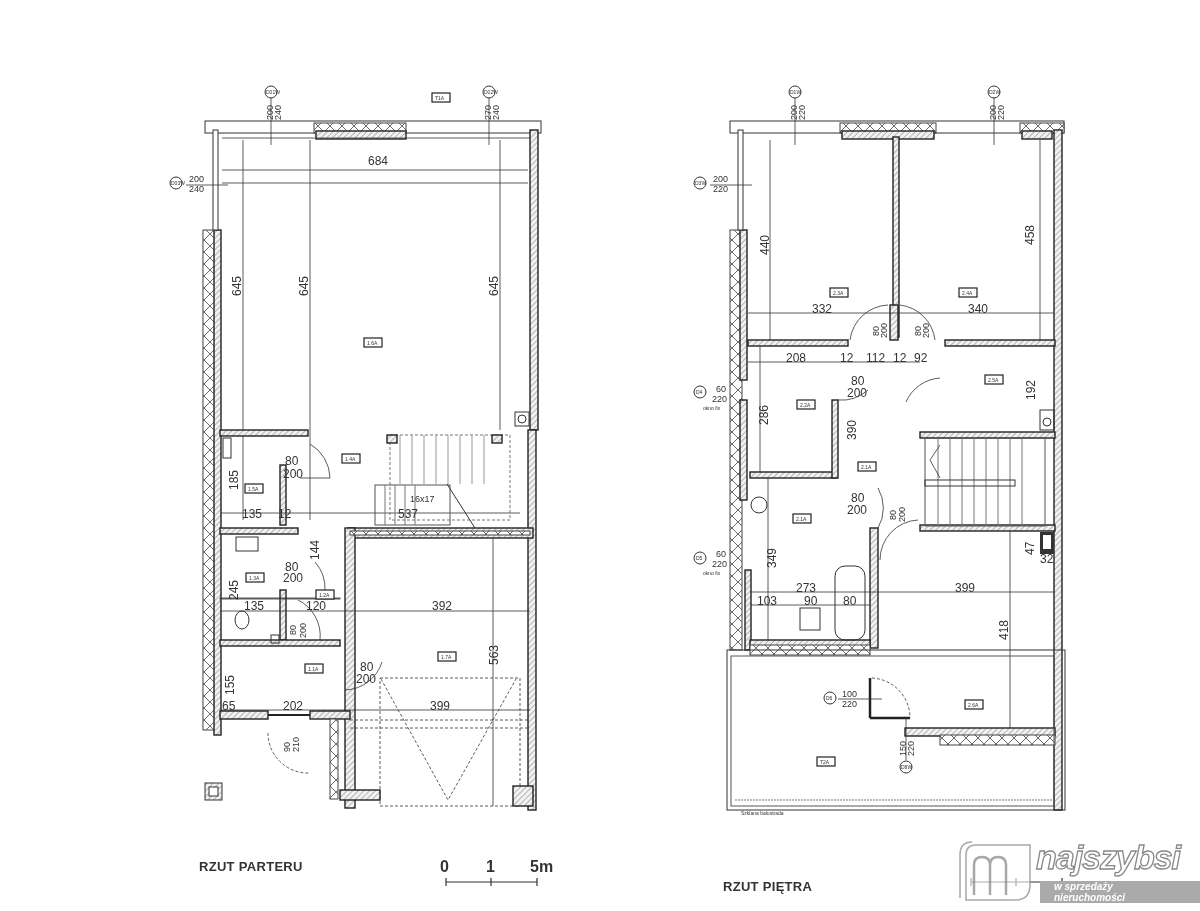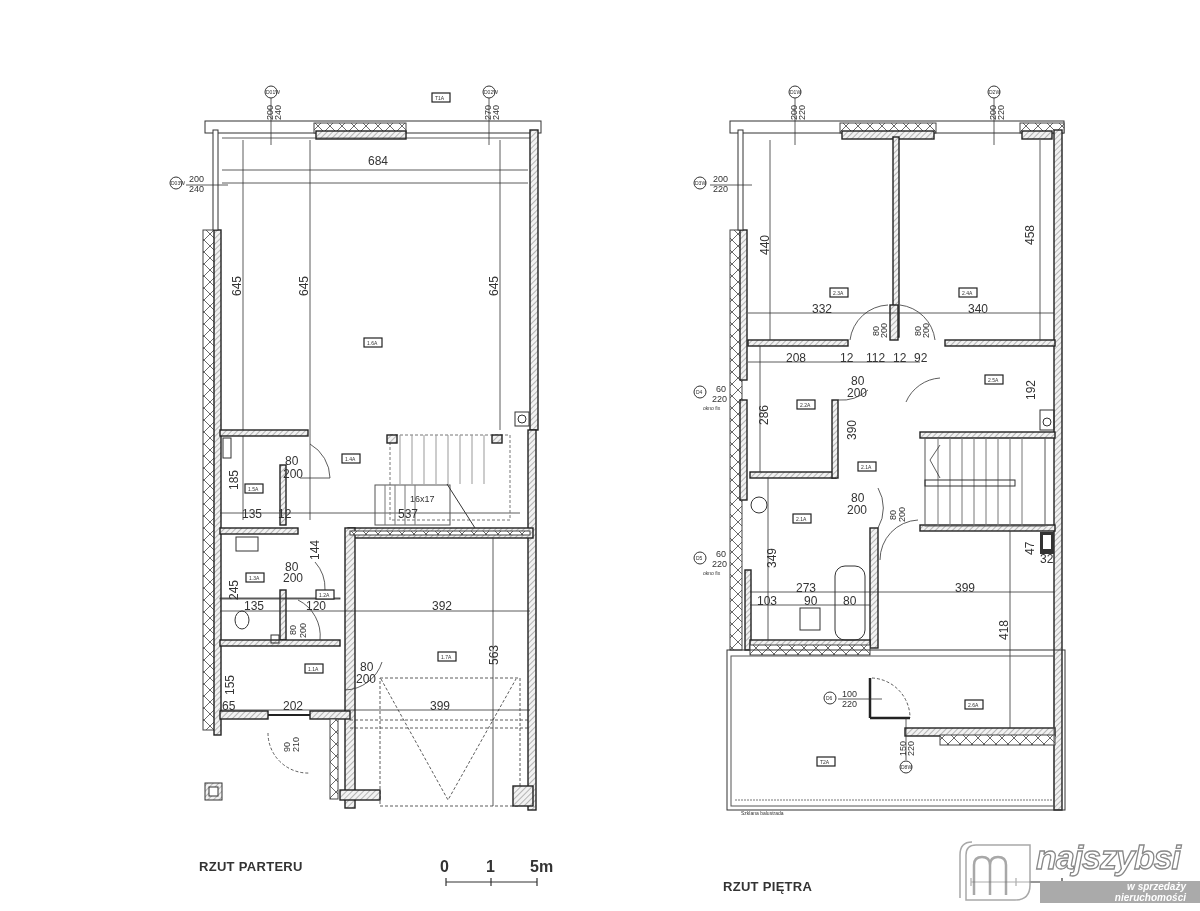--- a/index.html
+++ b/index.html
@@ -382,13 +382,13 @@
 </svg>
 
 <div class="title" style="left:199px;top:859px;">RZUT PARTERU</div>
 <div class="title" style="left:723px;top:859px;margin-top:20px;">RZUT PIĘTRA</div>
 
 <div class="scale" style="left:440px;top:858px;">0</div>
 <div class="scale" style="left:486px;top:858px;">1</div>
 <div class="scale" style="left:530px;top:858px;">5m</div>
 
 <div class="logo" style="left:1036px;top:838px;font-size:34px;font-style:italic;font-weight:bold;color:#fff;-webkit-text-stroke:1.3px #888;letter-spacing:-1px;">najszybsi</div>
-<div class="logo" style="left:1040px;top:881px;font-size:10px;font-style:italic;font-weight:bold;color:#fff;background:#aaa;padding:0 14px;text-align:right;">w sprzedaży nieruchomości</div>
+<div class="logo" style="left:1040px;top:881px;font-size:10px;font-style:italic;font-weight:bold;color:#fff;background:#aaa;padding:0 14px;">w sprzedaży nieruchomości</div>
 
 </body></html>

